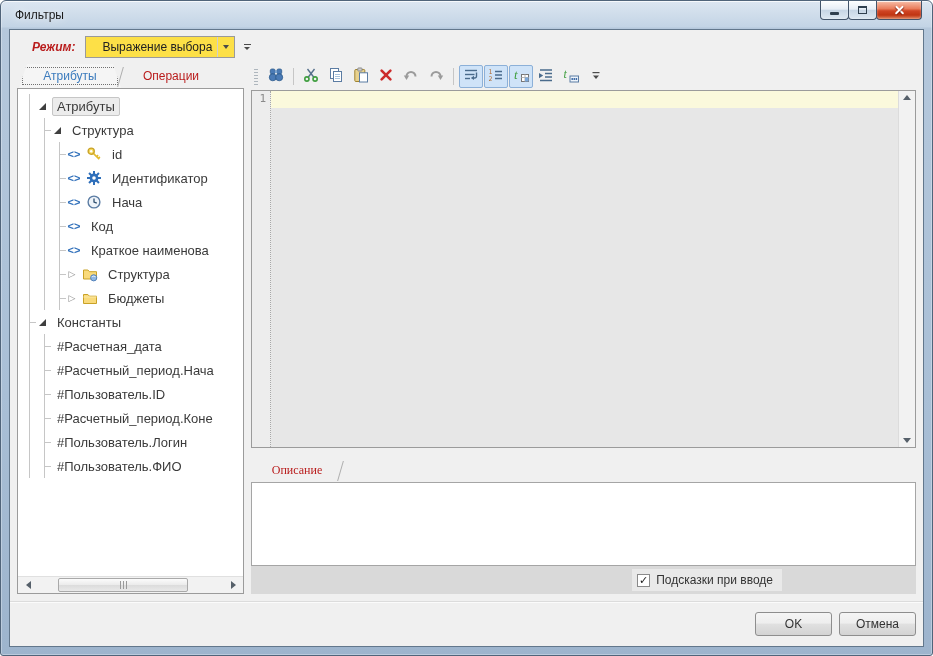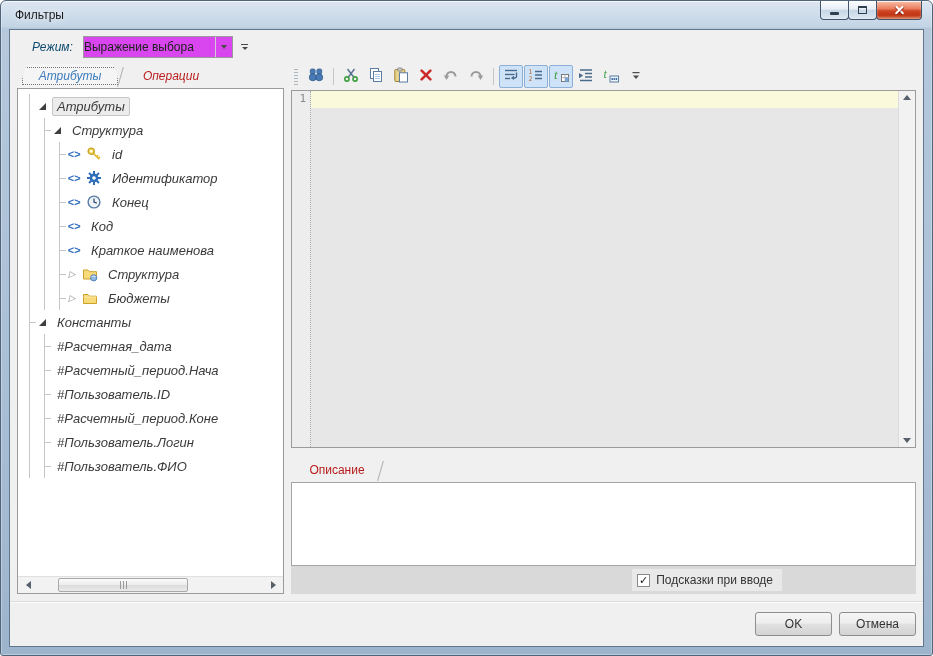--- a/index.html
+++ b/index.html
@@ -31,35 +31,35 @@
     box-shadow:0 1px 1px rgba(90,10,0,.55);}
   .glyph-close i:nth-child(1){transform:rotate(45deg);}
   .glyph-close i:nth-child(2){transform:rotate(-45deg);}
 
   
   .dialog{position:absolute; left:8px; right:8px; top:28px; bottom:8px; background:#f0f0f0;
     border:1px solid #62778c; display:flex; flex-direction:column;}
 
   
   .mode-row{height:33px; flex:none; display:flex; align-items:center; padding-left:22px;}
-  .mode-label{font-style:italic; font-size:12px; color:#0c4a6e; margin-right:10px;}
-  .combo{width:150px; height:22px; background:#d946ef; border:1px solid #9a9a9a; display:flex; align-items:center;
-    font-size:12px; color:#222; padding-left:0;}
+  .mode-label{font-style:italic; font-size:12px; color:#b91c1c; margin-right:10px;font-weight:bold;}
+  .combo{width:150px; height:22px; background:#fde047; border:1px solid #9a9a9a; display:flex; align-items:center;
+    font-size:12px; color:#222; padding-left:16px;}
   .combo-arrow{margin-left:auto; width:17px; height:100%; border-left:1px solid #cfcfcf;
     display:flex; align-items:center; justify-content:center;}
   .tri-down{width:0;height:0;border-left:3.5px solid transparent;border-right:3.5px solid transparent;border-top:4px solid #4a4a4a;}
   .ovf{width:14px; margin-left:5px; display:flex; flex-direction:column; align-items:center; gap:2px; cursor:default;}
   .ovf .bar{width:7px;height:1px;background:#4a4a4a;}
   .ovf .tri-down{border-left-width:3px;border-right-width:3px;border-top-width:3.5px;}
 
   
   .main{flex:1; margin:0 7px; display:flex; min-height:0;}
 
   
-  .left-panel{width:267px; flex:none; display:flex; flex-direction:column;font-style:italic;}
+  .left-panel{width:227px; flex:none; display:flex; flex-direction:column;}
   .tab-strip{height:25px; flex:none; display:flex; align-items:flex-end; position:relative; padding-left:2px;}
   .tab{height:24px; display:flex; align-items:center; justify-content:center; font-size:12px;
     clip-path:polygon(8px 0, calc(100% - 8px) 0, 100% 100%, 0 100%); cursor:default;}
   .tab-active{background:#f5f5f5; color:var(--accent); outline:1px dotted #707070; outline-offset:-4px;}
   .tab-inactive{background:transparent; color:#b91c1c;}
   .tab-div{width:1px;height:20px;background:#aeaeae;transform:skewX(-16deg);margin:0 -1px 1px -1px;}
   .top-tab{width:102px;}
   .tree-box{flex:1; background:#fff; border:1px solid #9b9b9b; display:flex; flex-direction:column; overflow:hidden;}
   .tree{flex:1; padding:5px 2px 0 2px; font-size:13px; color:#3a3a3a; overflow:hidden;}
   .tree ul{list-style:none;}
@@ -98,21 +98,21 @@
   .tb-sep{width:1px;height:17px;background:#c6c6c6;margin:0 4px;}
   .editor{flex:1; border:1px solid #9b9b9b; background:#e7e7e7; display:flex; min-height:0;}
   .gutter{width:19px; flex:none; background:#ededed; border-right:1px dotted #a8a8a8; text-align:right;
     padding:1px 4px 0 0; font-family:"DejaVu Sans Mono",monospace; font-size:11px; color:#8a8a8a;}
   .edit-area{flex:1; position:relative; min-width:0;}
   .current-line{position:absolute; left:0; right:0; top:0; height:17px; background:var(--curline);}
   .vscroll{width:17px; flex:none; background:#f2f2f2; border-left:1px solid #dcdcdc;
     display:flex; flex-direction:column; justify-content:space-between; align-items:center; padding:4px 0;}
   .tri-up{width:0;height:0;border-left:4px solid transparent;border-right:4px solid transparent;border-bottom:5px solid #56606a;}
   .tri-dn{width:0;height:0;border-left:4px solid transparent;border-right:4px solid transparent;border-top:5px solid #56606a;}
-  .bottom-tabs{height:24px; flex:none; display:flex; align-items:flex-end; padding-left:2px; margin-top:10px;}
+  .bottom-tabs{height:24px; flex:none; display:flex; align-items:flex-end; padding-left:2px; margin-top:10px;font-family:Liberation Serif, serif;}
   .bt-desc{width:88px;} .bt-sql{width:120px;}
   .sql-box{height:84px; flex:none; background:#fff; border:1px solid #a5a5a5;}
   .check-strip{height:28px; flex:none; background:#d9d9d9; display:flex; align-items:center;
     justify-content:flex-end; padding-right:134px;}
   .check-wrap{display:flex; align-items:center; gap:6px; background:#e9e9e9; padding:4px 9px 4px 5px; font-size:12px; color:#333;}
   .checkbox{width:13px;height:13px;background:#fff;border:1px solid #8a8a8a;display:flex;align-items:center;
     justify-content:center;font-size:11px;line-height:11px;color:#1a1a1a;}
 
   
   .footer{height:45px; flex:none; margin-top:7px; border-top:1px solid #dcdcdc; box-shadow:inset 0 1px 0 #fbfbfb;
@@ -223,21 +223,21 @@
                         </li>
                         <li>
                           <div class="row">
                             <span class="ticon brackets">&lt;&gt;</span>
                             <span class="ticon">
                               <svg viewBox="0 0 16 16">
                                 <circle cx="8" cy="8" r="5.9" fill="#eef3f9" stroke="#5b7ca3" stroke-width="1.4"></circle>
                                 <path d="M8 4.5 V8 L10.8 9.2" stroke="#2f4f6f" stroke-width="1.3" fill="none"></path>
                               </svg>
                             </span>
-                            <span class="lbl">Конец</span>
+                            <span class="lbl">Нача</span>
                           </div>
                         </li>
                         <li>
                           <div class="row">
                             <span class="ticon brackets">&lt;&gt;</span>
                             <span class="lbl">Код</span>
                           </div>
                         </li>
                         <li>
                           <div class="row">

